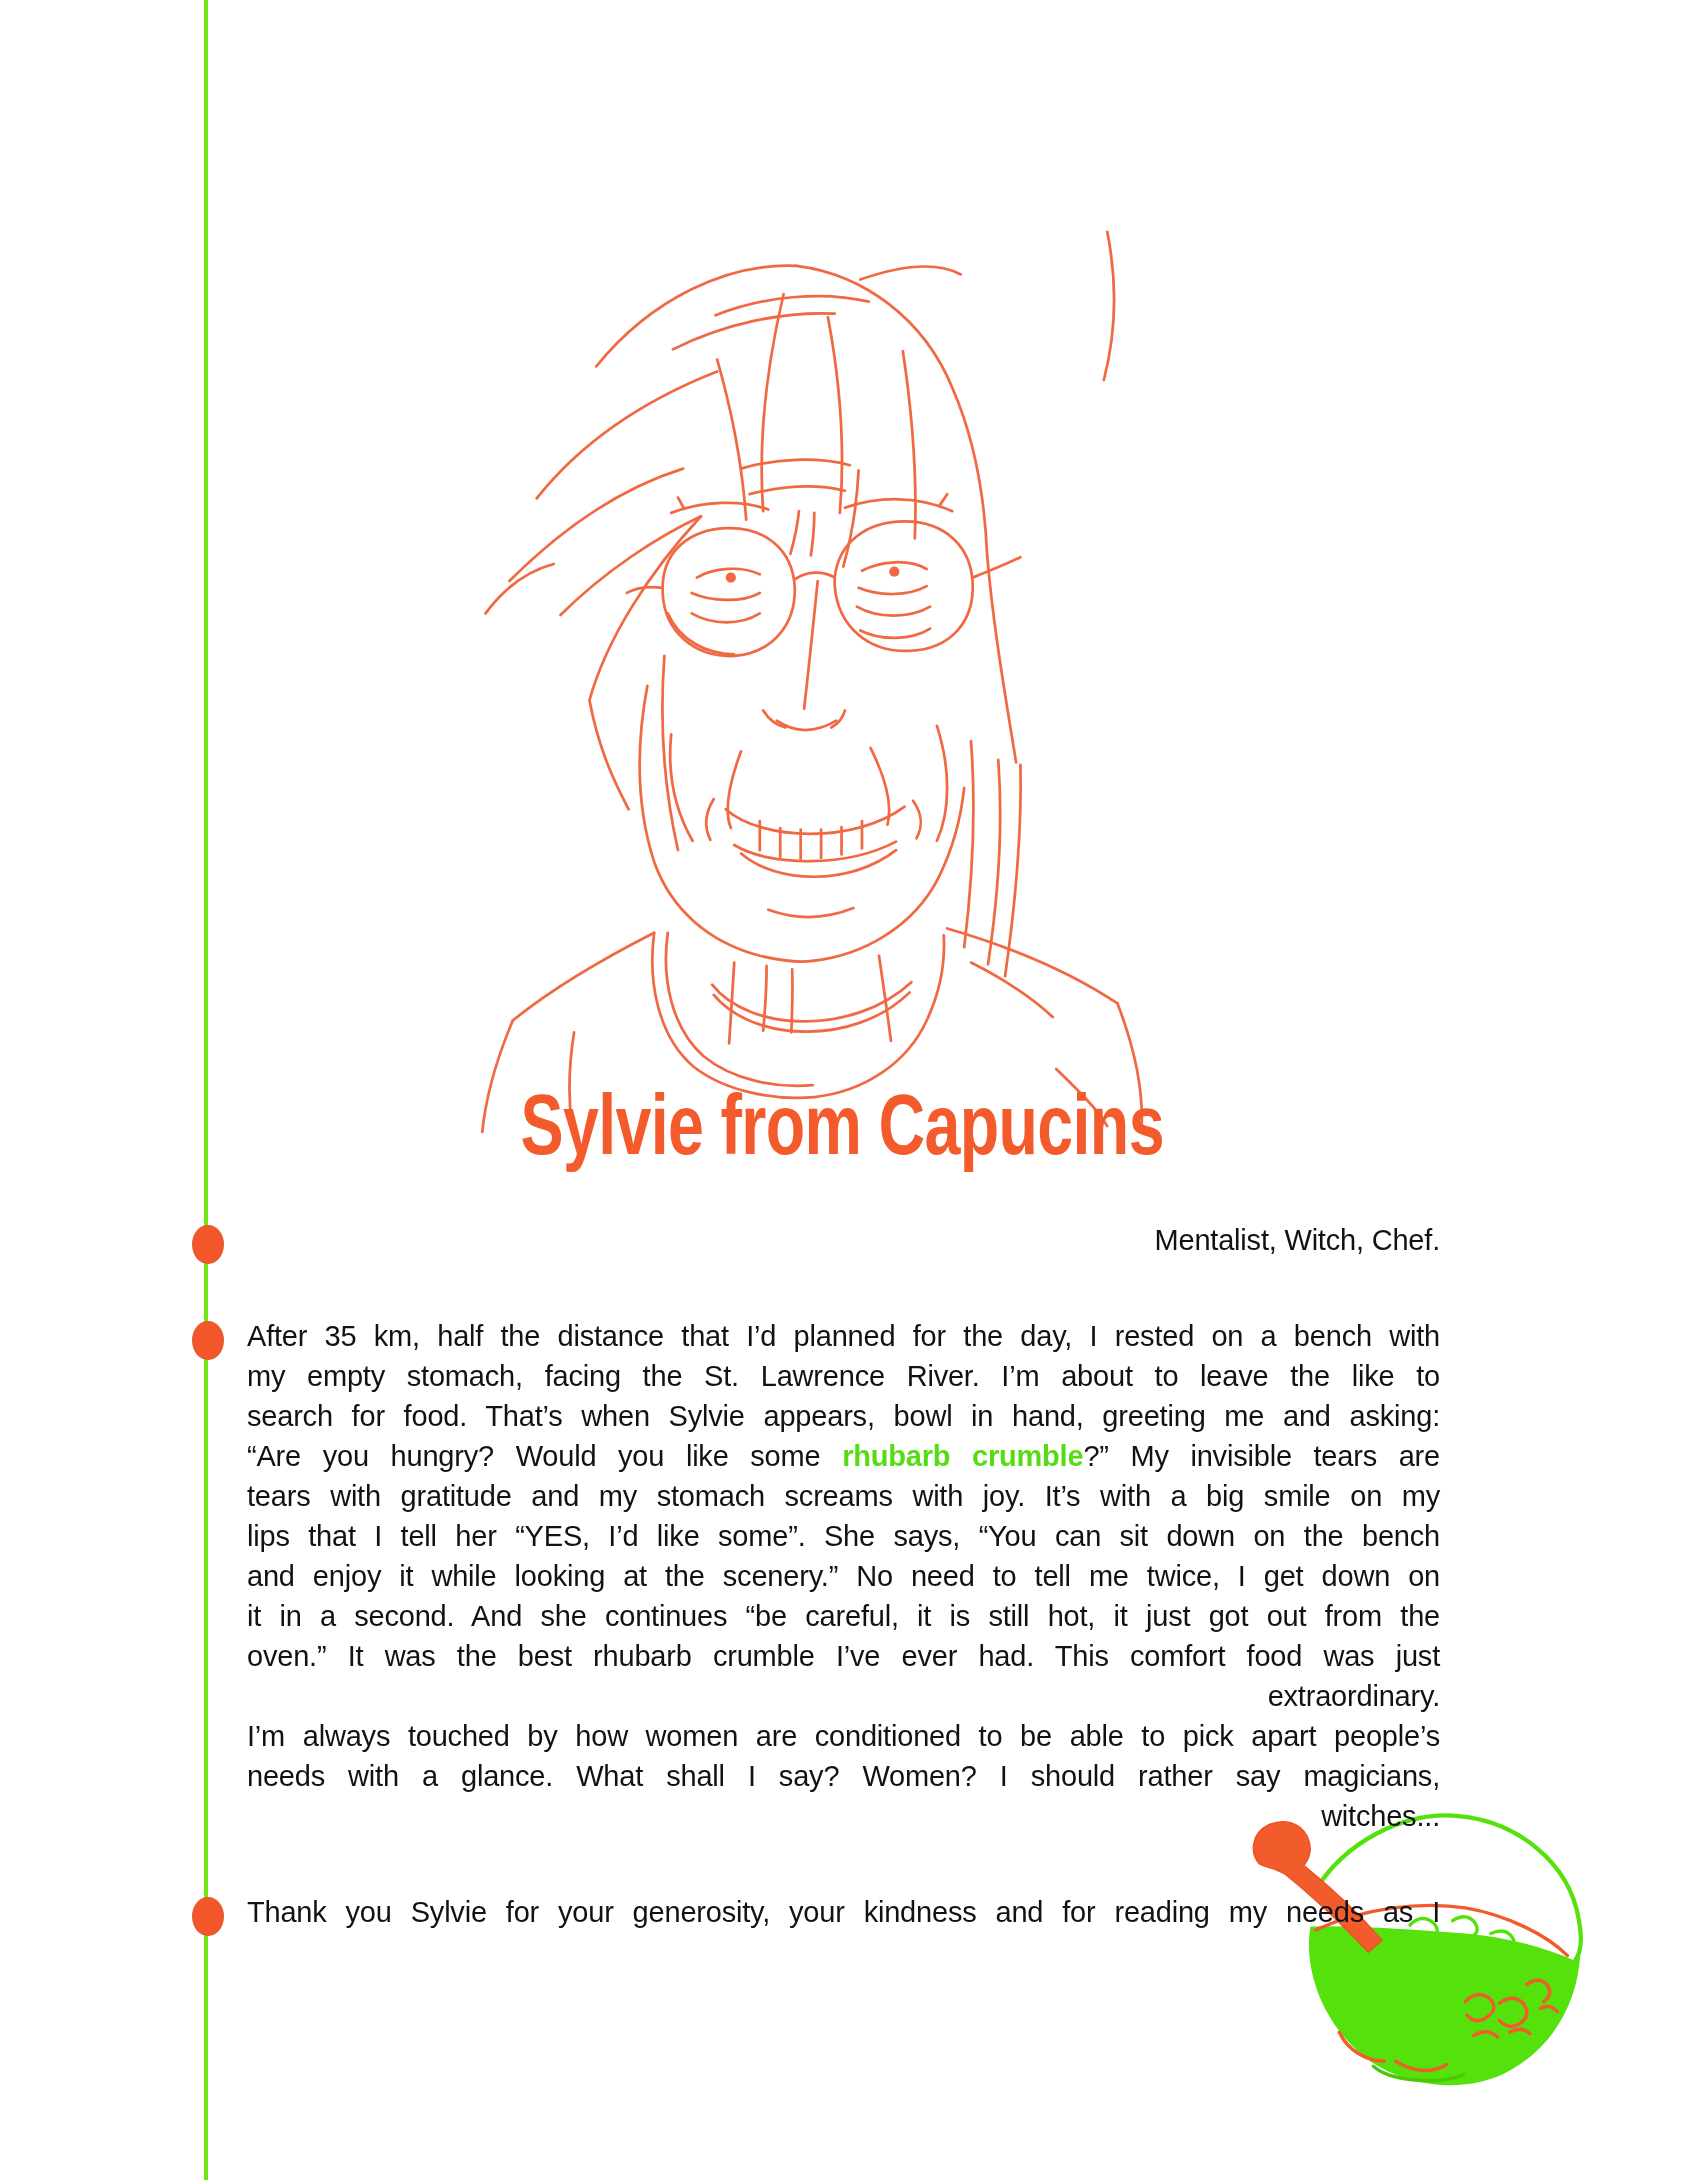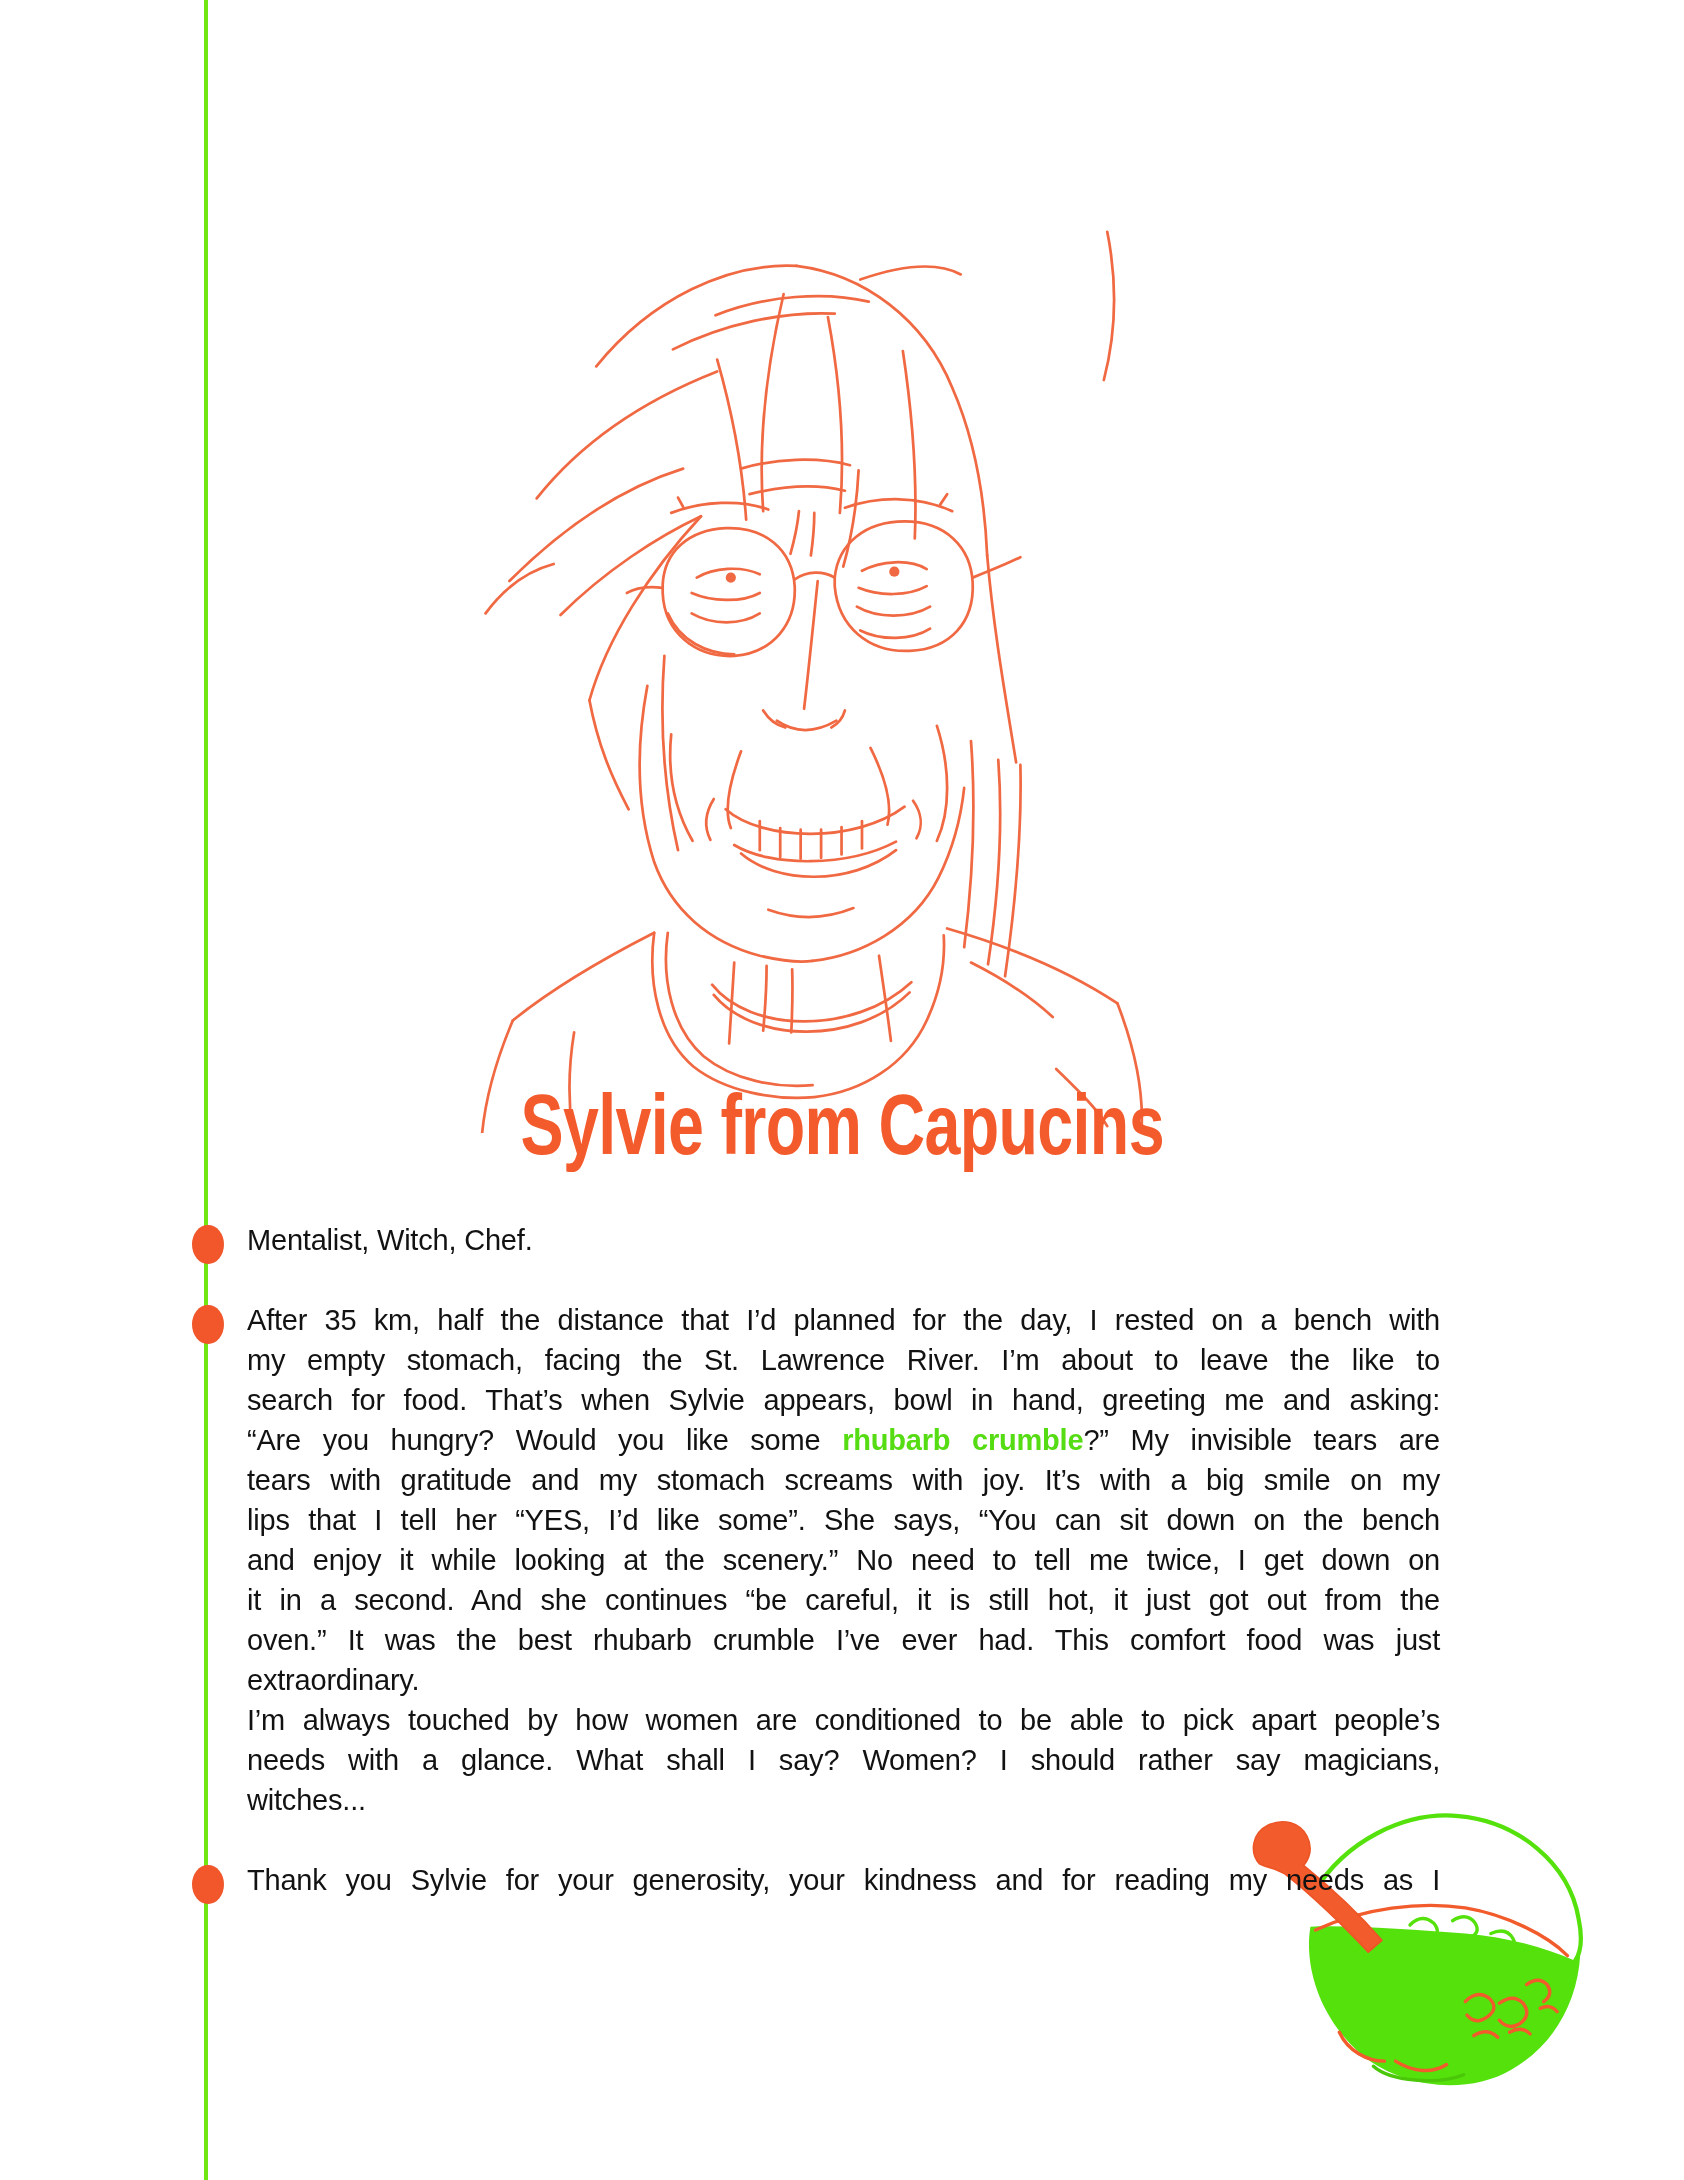--- a/index.html
+++ b/index.html
@@ -21,26 +21,26 @@
   }
   .page-title .squeeze{display:inline-block;transform:scaleX(0.76);transform-origin:50% 50%;}
   .bowl-svg{
     position:absolute;left:1210px;top:1780px;width:400px;height:358px;z-index:1;
   }
   .story{
     position:absolute;left:247px;top:1220px;width:1193px;z-index:2;
     font-size:29px;line-height:40px;color:#121212;letter-spacing:-0.2px;
   }
   .para{position:relative;}
-  .para + .para{margin-top:40px;}
+  .para + .para{margin-top:56px;}
   .bullet{
     position:absolute;left:-55px;top:5.1px;width:31.5px;height:39px;
     background:#F1572B;border-radius:50%;
   }
-  .line{text-align:left;}
+  .line{text-align:right;}
   .line.j{text-align:justify;text-align-last:justify;}
   .hl{color:#55DC12;font-weight:bold;}
 </style>
 </head>
 <body>
 
 <div class="page">
 
   <div class="green-rule"></div>
 

